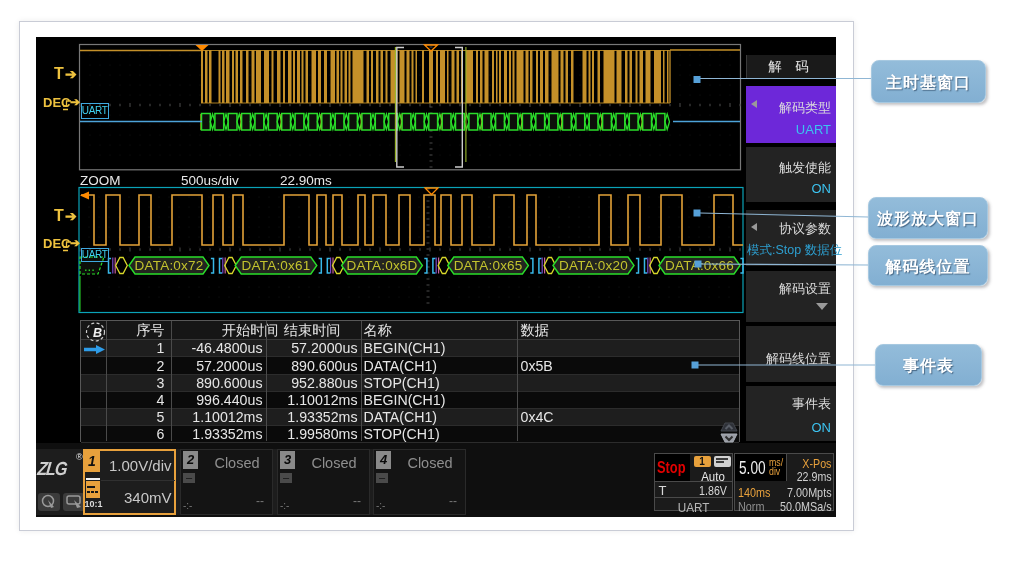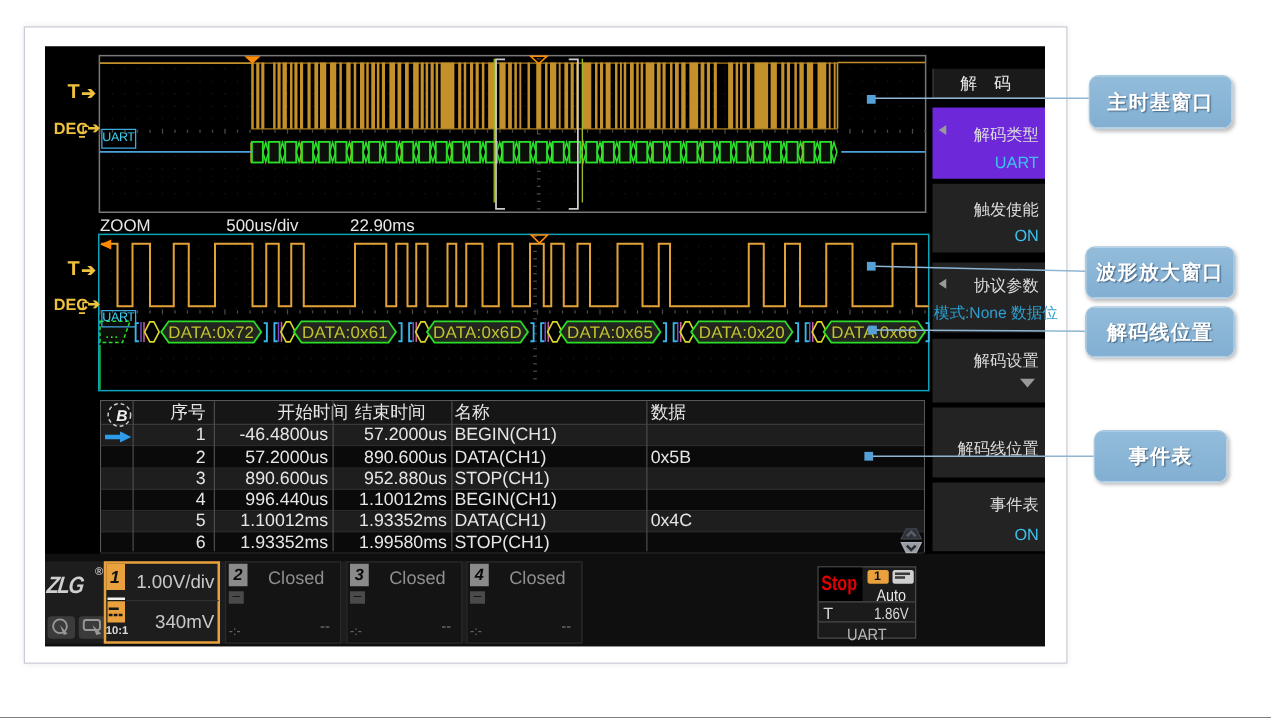--- a/index.html
+++ b/index.html
@@ -1898,21 +1898,21 @@
  <span class="l1" style="top:13px">解码类型</span>
         <span class="l1 cy" style="top:36px">UART</span>
 </div>
 <div class="mi" style="top:91.5px;height:55.5px">
  <span class="l1" style="top:12px">触发使能</span>
         <span class="l1 cy" style="top:34px">ON</span>
 </div>
 <div class="mi" style="top:155px;height:56px">
  <span style="position:absolute;left:5px;top:13px;width:0;height:0;border-right:6px solid #9a9a9a;border-top:4.5px solid transparent;border-bottom:4.5px solid transparent"></span>
  <span class="l1" style="top:10px">协议参数</span>
- <span style="position:absolute;left:1px;top:32px;white-space:nowrap;color:#2d9fd0;font-size:12.5px">模式:None 数据位</span>
+ <span style="position:absolute;left:1px;top:32px;white-space:nowrap;color:#2d9fd0;font-size:12.5px">模式:Stop 数据位</span>
 </div>
 <div class="mi" style="top:215.5px;height:51.5px">
  <span class="l1" style="top:9px">解码设置</span>
  <span style="position:absolute;right:8px;top:32px;width:0;height:0;border-top:7px solid #9a9a9a;border-left:6px solid transparent;border-right:6px solid transparent"></span>
 </div>
 <div class="mi" style="top:271px;height:55.5px">
  <span class="l1" style="top:24px">解码线位置</span>
 </div>
 <div class="mi" style="top:331px;height:55px">
  <span class="l1" style="top:9px">事件表</span>
@@ -2043,20 +2043,31 @@
  <div style="position:absolute;left:61.5px;top:4.5px;width:12px;height:1.8px;background:#3a3a3a"></div>
  <div style="position:absolute;left:61.5px;top:7.5px;width:8px;height:1.8px;background:#3a3a3a"></div>
  <div style="position:absolute;left:38px;top:15px;width:40px;color:#e8e8e8;font-size:13.5px;text-align:center;transform:scaleX(0.85)">Auto</div>
  <div style="position:absolute;left:0;top:27px;width:77px;height:17px;border-top:1px solid #4a4a4a;border-bottom:1px solid #4a4a4a">
   <span style="position:absolute;left:4px;top:1px;color:#d8d8d8;font-size:13px">T</span>
   <span style="position:absolute;right:5px;top:1px;color:#d8d8d8;font-size:13px;transform:scaleX(0.82);transform-origin:100% 0">1.86V</span>
  </div>
  <div style="position:absolute;left:0;top:46px;width:77px;color:#b8b8b8;font-size:13px;text-align:center;transform:scaleX(0.9)">UART</div>
 </div>
 
+<div style="position:absolute;left:698.3px;top:9.7px;width:100px;height:58px;border:1px solid #4a4a4a;background:#1b1b1b">
+ <div style="position:absolute;left:0;top:0;width:52px;height:27px;background:#000;border-right:1px solid #4a4a4a"></div>
+ <div style="position:absolute;left:4px;top:3px;color:#f0f0f0;font-size:19px;transform:scaleX(0.72);transform-origin:0 0">5.00</div>
+ <div style="position:absolute;left:34px;top:4px;color:#e8a13c;font-size:11px;line-height:9.5px;transform:scaleX(0.8);transform-origin:0 0">ms/<br>div</div>
+ <div style="position:absolute;right:2px;top:2px;color:#e8a13c;font-size:13px;transform:scaleX(0.82);transform-origin:100% 0">X-Pos</div>
+ <div style="position:absolute;right:2px;top:15px;color:#d0d0d0;font-size:13px;transform:scaleX(0.82);transform-origin:100% 0">22.9ms</div>
+ <div style="position:absolute;left:3px;top:31px;color:#e8a13c;font-size:13.5px;transform:scaleX(0.8);transform-origin:0 0">140ms</div>
+ <div style="position:absolute;right:2px;top:31px;color:#cfcfcf;font-size:13.5px;transform:scaleX(0.8);transform-origin:100% 0">7.00Mpts</div>
+ <div style="position:absolute;left:3px;top:45px;color:#8f8f8f;font-size:13.5px;transform:scaleX(0.8);transform-origin:0 0">Norm</div>
+ <div style="position:absolute;right:2px;top:45px;color:#cfcfcf;font-size:13.5px;transform:scaleX(0.8);transform-origin:100% 0">50.0MSa/s</div>
+</div>
 </div>
 </div>
 
 <div class="callout" style="left:871px;top:60px;width:115px;height:43px;line-height:43px">主时基窗口</div>
 <div class="callout" style="left:868px;top:197px;width:120px;height:42px;line-height:42px">波形放大窗口</div>
 <div class="callout" style="left:868px;top:245px;width:120px;height:41px;line-height:41px">解码线位置</div>
 <div class="callout" style="left:875px;top:344px;width:107px;height:42px;line-height:42px">事件表</div>
 <svg width="1024" height="574" style="position:absolute;left:0;top:0;pointer-events:none">
 <line x1="698" y1="78.5" x2="871" y2="78.5" stroke="#8fb6d4" stroke-width="1.2"></line>
 <line x1="700" y1="213" x2="868" y2="217" stroke="#8fb6d4" stroke-width="1.2"></line>

